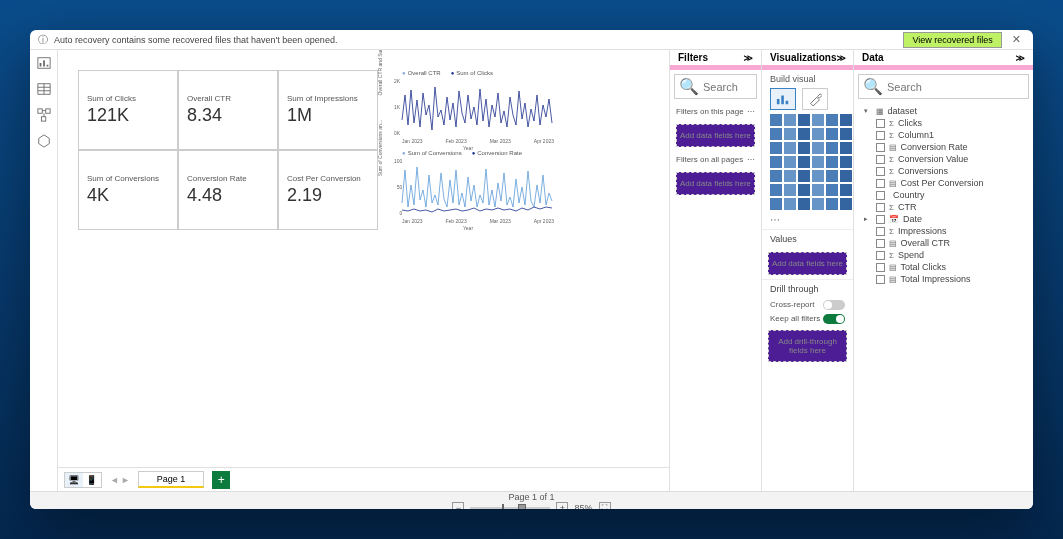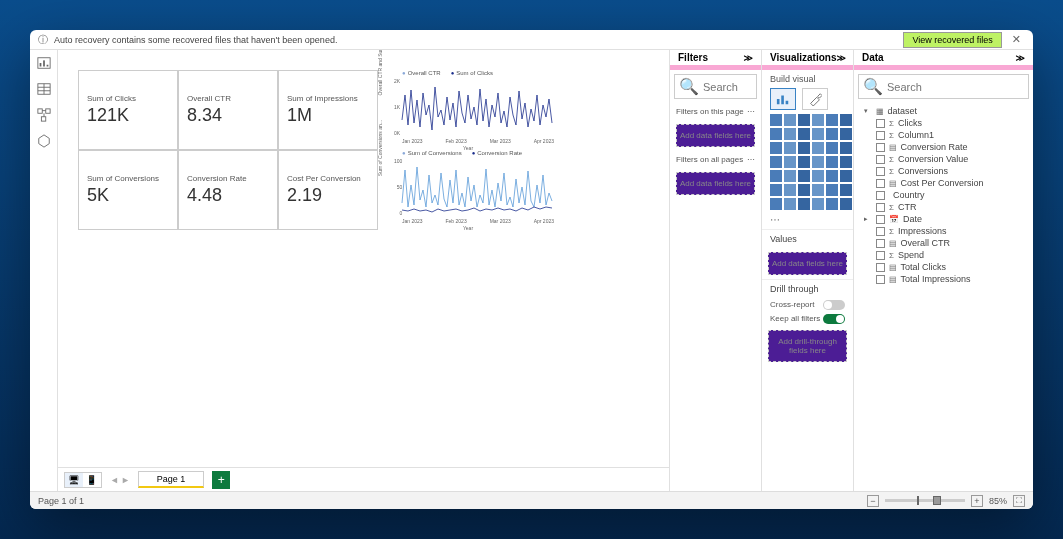--- a/index.html
+++ b/index.html
@@ -29,21 +29,21 @@
 .x-ticks { position: absolute; bottom: 6px; left: 24px; right: 4px; display: flex; justify-content: space-between; font-size: 5px; color: #666; }
 .x-title { position: absolute; bottom: -1px; left: 50%; transform: translateX(-50%); font-size: 5px; color: #666; }
 .y-ticks { position: absolute; left: 16px; top: 8px; bottom: 14px; display: flex; flex-direction: column; justify-content: space-between; font-size: 5px; color: #666; align-items: flex-end; }
 .page-tabs { height: 24px; border-top: 1px solid #e0e0e0; display: flex; align-items: center; padding: 0 6px; gap: 8px; }
 .view-toggle { display: flex; border: 1px solid #ccc; }
 .view-toggle span { width: 18px; height: 14px; display: flex; align-items: center; justify-content: center; font-size: 9px; cursor: pointer; }
 .view-toggle span:first-child { background: #e8f0fa; }
 .nav-arrows { display: flex; gap: 2px; font-size: 9px; color: #aaa; }
 .page-tab { background: #fff; border: 1px solid #ccc; border-bottom: 2px solid #f2c811; font-size: 9px; padding: 2px 18px; cursor: pointer; }
 .add-page { width: 18px; height: 18px; background: #0d7a3e; color: #fff; display: flex; align-items: center; justify-content: center; font-size: 12px; cursor: pointer; }
-.status-bar { height: 18px; background: #f3f3f3; border-top: 1px solid #ddd; display: flex; align-items: center; padding: 0 8px; font-size: 9px; color: #555; }
+.status-bar { height: 18px; background: #f3f3f3; border-top: 1px solid #ddd; display: flex; align-items: center; padding: 0 8px; font-size: 9px; color: #555; flex-direction: column; }
 .status-bar .spacer { flex: 1; }
 .zoom { display: flex; align-items: center; gap: 6px; }
 .zoom-slider { width: 80px; height: 3px; background: #ccc; position: relative; }
 .zoom-slider::after { content: ""; position: absolute; left: 40%; top: -3px; width: 2px; height: 9px; background: #666; }
 .zoom-slider .handle { position: absolute; left: 60%; top: -3px; width: 8px; height: 9px; background: #999; border: 1px solid #666; }
 .pane { border-left: 1px solid #e0e0e0; display: flex; flex-direction: column; }
 .pane-hdr { height: 20px; display: flex; align-items: center; padding: 0 8px; font-size: 10px; font-weight: 600; border-bottom: 5px solid #f9a8d4; }
 .pane-hdr .chev { margin-left: auto; font-size: 9px; cursor: pointer; }
 .filters-pane { width: 92px; }
 .search-box { margin: 4px; display: flex; align-items: center; border: 1px solid #ccc; padding: 2px 4px; gap: 4px; }
@@ -151,21 +151,21 @@
               <span>Jan 2023</span>
                 <span>Feb 2023</span>
                 <span>Mar 2023</span>
                 <span>Apr 2023</span>
             </div>
             <span class="x-title">Year</span>
           </div>
 
           <div class="card">
             <span class="lbl">Sum of Conversions</span>
-            <span class="val">5K</span>
+            <span class="val">4K</span>
           </div>
           <div class="card">
             <span class="lbl">Conversion Rate</span>
             <span class="val">4.48</span>
           </div>
           <div class="card">
             <span class="lbl">Cost Per Conversion</span>
             <span class="val">2.19</span>
           </div>
           <div class="chart">

